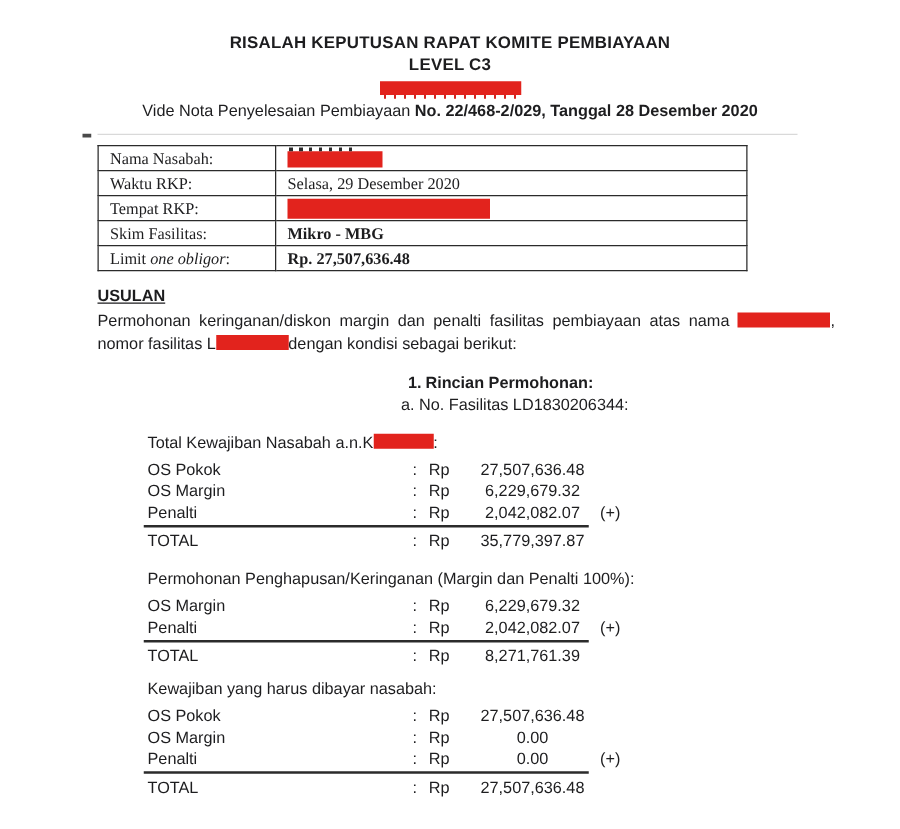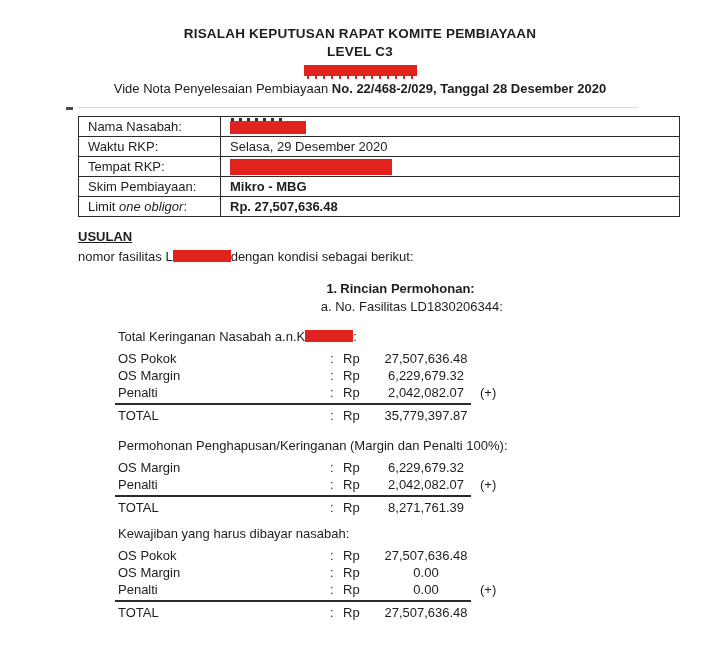--- a/index.html
+++ b/index.html
@@ -36,21 +36,21 @@
   .redact-name1 { width: 74px; }
   .redact-fac { width: 58px; }
   .redact-hname { width: 48px; height: 12px; margin-bottom: -1px; }
 
   
   .artifact { position: relative; margin: 9px 0 0 66px; height: 4px; }
   .artifact .dash { position: absolute; left: 0; top: 1px; width: 7px; height: 3px; background: #4a4a4a; }
   .artifact .faint { position: absolute; left: 12px; width: 560px; top: 1px; height: 1px; background: #d9d9d9; }
 
   
-  .info-table { margin: 6px 0 0 78px; border-collapse: collapse; width: 602px; table-layout: fixed; }
+  .info-table { margin: 6px 0 0 78px; border-collapse: collapse; width: 520px; table-layout: fixed; font-family: Liberation Serif, serif; }
   .info-table td { border: 1.7px solid #2b2b2b; height: 20px; padding: 1px 0 1px 9px; vertical-align: middle; }
   .info-table td.lbl { width: 142px; }
   .bold { font-weight: bold; }
   .ital { font-style: italic; text-align: center; }
 
   
   .usulan { margin: 11px 0 0 78px; width: 590px; }
   .usulan-h { font-weight: bold; text-decoration: underline; line-height: 17px; }
   .para { margin-top: 3px; line-height: 17.5px; }
   .pline1 { display: block; text-align: justify; text-align-last: justify; }
@@ -101,46 +101,47 @@
     </tr>
     <tr>
       <td class="lbl">Waktu RKP:</td>
       <td class="val">Selasa, 29 Desember 2020</td>
     </tr>
     <tr>
       <td class="lbl">Tempat RKP:</td>
       <td class="val"><span class="redact redact-tempat"></span></td>
     </tr>
     <tr>
-      <td class="lbl">Skim Pembiayaan:</td>
+      <td class="lbl">Skim Fasilitas:</td>
       <td class="val bold">Mikro - MBG</td>
     </tr>
     <tr>
       <td class="lbl"><span>Limit </span><i class="ital">one obligor</i><span>:</span></td>
       <td class="val bold">Rp. 27,507,636.48</td>
     </tr>
   </tbody>
     </table>
 
   <div class="usulan">
     <span class="usulan-h">USULAN</span>
     <div class="para">
+      <span class="pline1"><span>Permohonan keringanan/diskon margin dan penalti fasilitas pembiayaan atas nama</span> <span class="redact redact-inline redact-name1"></span><span>,</span></span>
       <span class="pline2"><span>nomor fasilitas </span><span>L</span><span class="redact redact-inline redact-fac"></span><span>dengan kondisi sebagai berikut:</span></span>
     </div>
   </div>
 
   <div class="rincian">
     <div class="rincian-1"><span class="rnum">1.</span><span>Rincian Permohonan:</span></div>
     <div class="rincian-2"><span class="rletter">a.</span><span>No. Fasilitas LD1830206344:</span></div>
   </div>
 
   <div class="fin">
 
     <div class="sched">
-      <div class="sched-h"><span>Total Keringanan Nasabah a.n.K</span><span class="redact redact-inline redact-hname"></span><span>:</span></div>
+      <div class="sched-h"><span>Total Kewajiban Nasabah a.n.K</span><span class="redact redact-inline redact-hname"></span><span>:</span></div>
       <div class="frow">
         <span class="fl">OS Pokok</span>
           <span class="fc">:</span>
           <span class="fr">Rp</span>
           <span class="fa">27,507,636.48</span>
           <span class="fs"></span>
       </div>
       <div class="frow">
         <span class="fl">OS Margin</span>
           <span class="fc">:</span>

